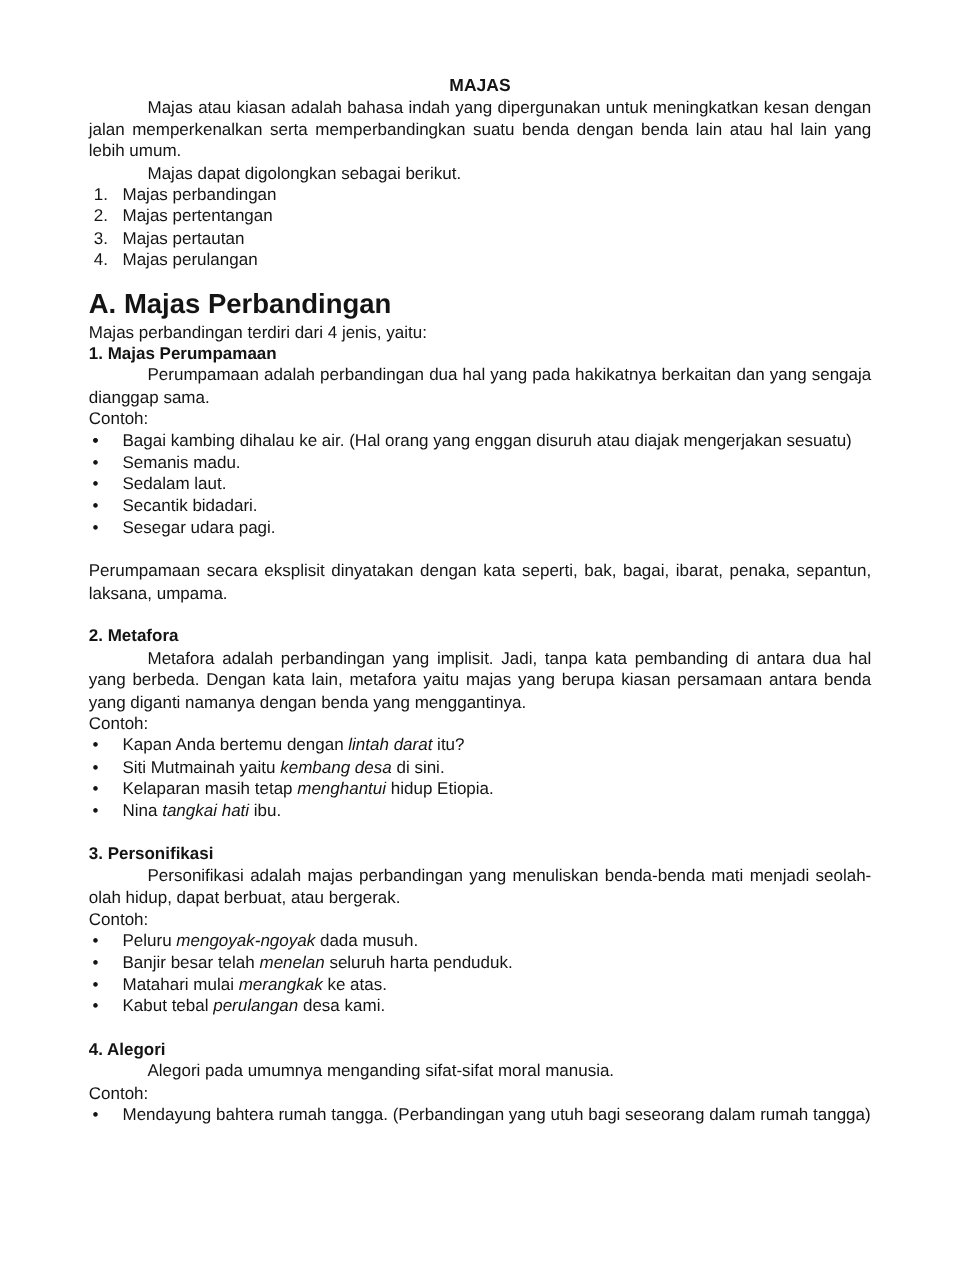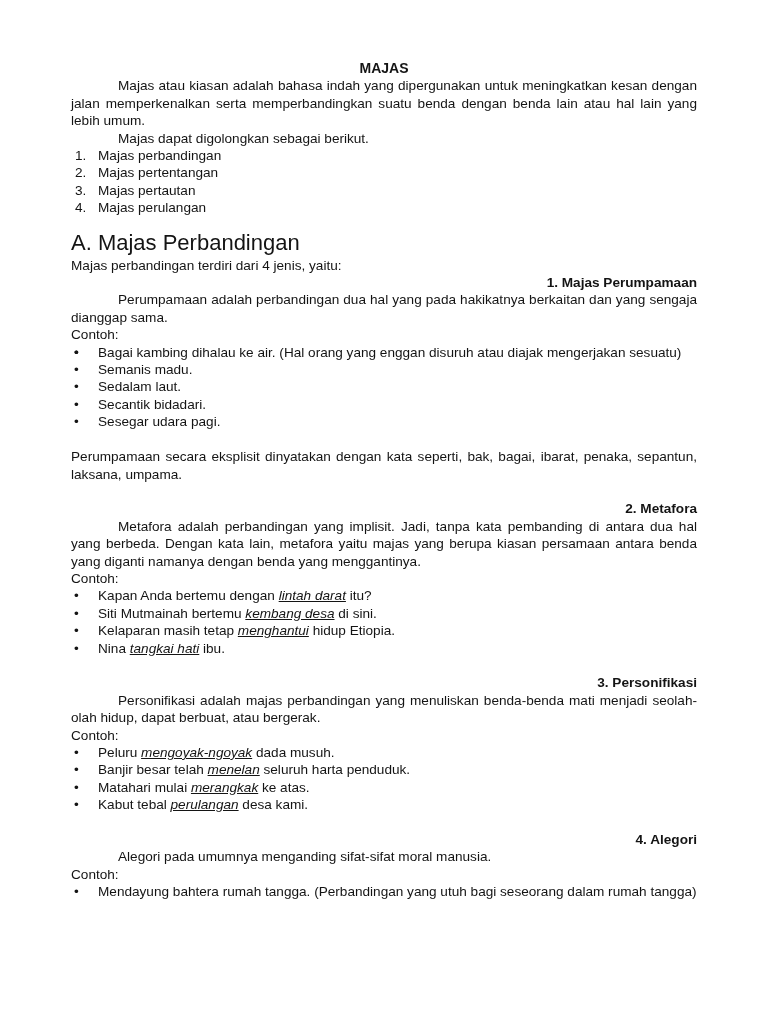--- a/index.html
+++ b/index.html
@@ -9,24 +9,24 @@
           font-size: 13.6px; line-height: 17.4px; }
   .title { text-align: center; font-weight: bold; font-size: 14px; margin: 0; height: 17.4px; }
   .p { margin: 0; text-align: justify; }
   .indent { text-indent: 47px; }
   .ol { margin: 0; padding: 0; list-style: none; }
   .ol li { position: relative; padding-left: 27px; }
   .ol li .num { position: absolute; left: 4px; }
   .ul { margin: 0; padding: 0; list-style: none; }
   .ul li { position: relative; padding-left: 27px; text-align: justify; }
   .ul li .bul { position: absolute; left: 3px; }
-  .h1 { font-size: 22px; font-weight: normal; margin: 12px 0 0 0; line-height: 28px; }
-  .h2 { font-weight: bold; margin: 0; text-align: right; }
+  .h1 { font-size: 22px; font-weight: bold; margin: 12px 0 0 0; line-height: 28px; }
+  .h2 { font-weight: bold; margin: 0; }
   .gap { height: 17.4px; }
-  em { font-style: italic; text-decoration: underline; }
+  em { font-style: italic; }
 </style>
 </head>
 <body>
 
 <div class="page">
   <p class="title">MAJAS</p>
   <p class="p indent">Majas atau kiasan adalah bahasa indah yang dipergunakan untuk meningkatkan kesan dengan jalan memperkenalkan serta memperbandingkan suatu benda dengan benda lain atau hal lain yang lebih umum.</p>
   <p class="p indent">Majas dapat digolongkan sebagai berikut.</p>
   <ol class="ol">
     <li><span class="num">1.</span><span>Majas perbandingan</span></li>
@@ -51,21 +51,21 @@
   </ul>
   <div class="gap"></div>
   <p class="p">Perumpamaan secara eksplisit dinyatakan dengan kata seperti, bak, bagai, ibarat, penaka, sepantun, laksana, umpama.</p>
   <div class="gap"></div>
 
   <p class="h2">2. Metafora</p>
   <p class="p indent">Metafora adalah perbandingan yang implisit. Jadi, tanpa kata pembanding di antara dua hal yang berbeda. Dengan kata lain, metafora yaitu majas yang berupa kiasan persamaan antara benda yang diganti namanya dengan benda yang menggantinya.</p>
   <p class="p">Contoh:</p>
   <ul class="ul">
     <li><span class="bul">•</span><span>Kapan Anda bertemu dengan </span><em>lintah darat</em><span> itu?</span></li>
-    <li><span class="bul">•</span><span>Siti Mutmainah bertemu </span><em>kembang desa</em><span> di sini.</span></li>
+    <li><span class="bul">•</span><span>Siti Mutmainah yaitu </span><em>kembang desa</em><span> di sini.</span></li>
     <li><span class="bul">•</span><span>Kelaparan masih tetap </span><em>menghantui</em><span>  hidup Etiopia.</span></li>
     <li><span class="bul">•</span><span>Nina </span><em>tangkai hati</em><span>  ibu.</span></li>
   </ul>
   <div class="gap"></div>
 
   <p class="h2">3. Personifikasi</p>
   <p class="p indent">Personifikasi adalah majas perbandingan yang menuliskan benda-benda mati menjadi seolah-olah hidup, dapat berbuat, atau bergerak.</p>
   <p class="p">Contoh:</p>
   <ul class="ul">
     <li><span class="bul">•</span><span>Peluru </span><em>mengoyak-ngoyak</em><span> dada musuh.</span></li>

